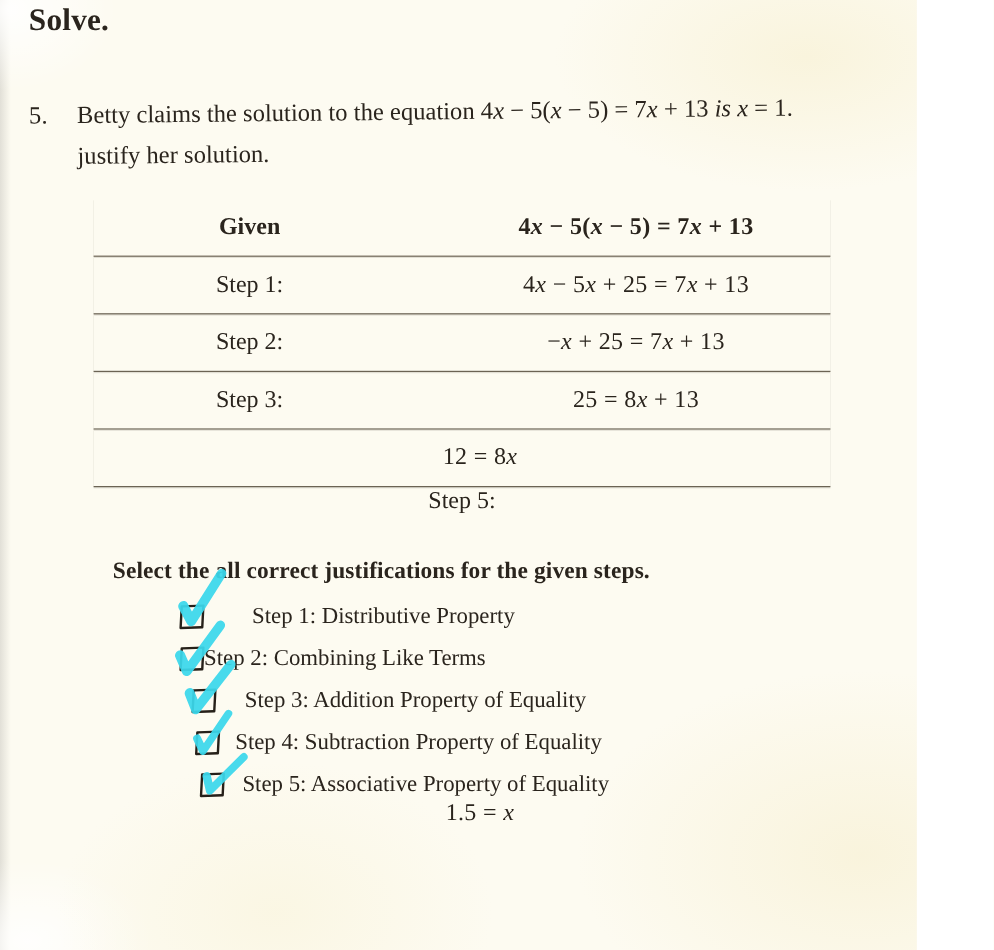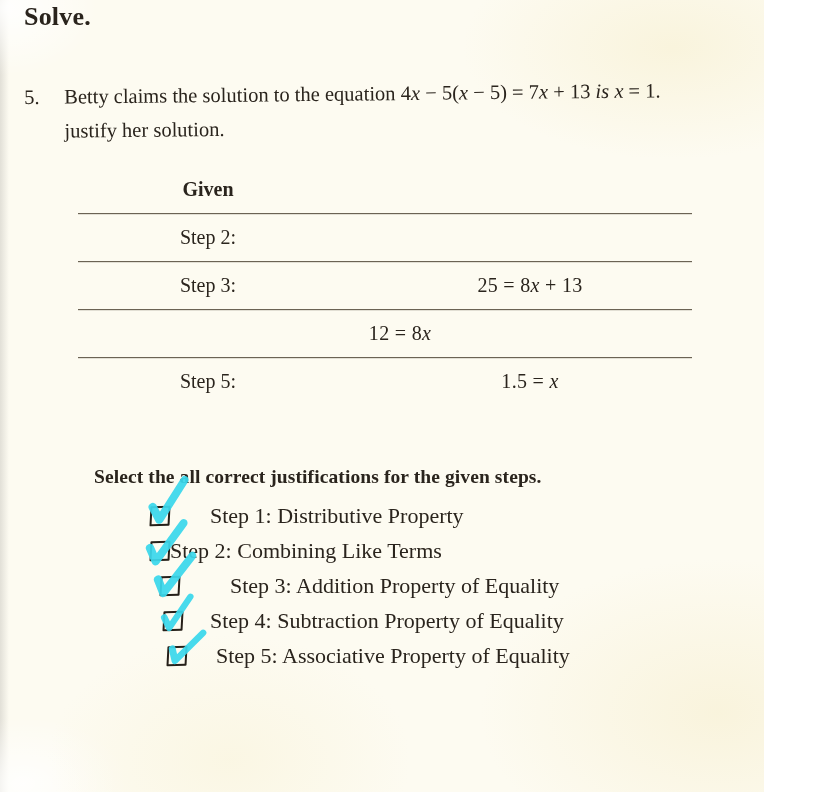--- a/index.html
+++ b/index.html
@@ -31,54 +31,54 @@
   .pnum{width:40px;flex:0 0 40px;}
   .ptext{flex:1;}
   .pline1{white-space:nowrap;}
   
   .steps-table{position:absolute;left:78px;top:166px;width:614px;font-size:20px;}
   .trow{
     height:47px;display:flex;align-items:center;
     border-bottom:1.4px solid var(--line,#6b6354);
     box-shadow:0 1px 0 rgba(107,99,84,0.18);
   }
-  .trow:last-child{border-bottom:none;box-shadow:none;}
+  .trow:last-child{border-bottom:none;box-shadow:none;flex-direction:column;}
   .trow.given{font-weight:bold;align-items:center;}
   .tlabel{width:260px;flex:0 0 260px;text-align:center;}
   .teq{flex:1;text-align:center;padding-left:30px;letter-spacing:0.3px;}
   .teq i, .pline1 i{font-style:italic;}
   
   .prompt{
     position:absolute;left:94px;top:466px;
     font-size:19.5px;font-weight:bold;letter-spacing:0.1px;
   }
   
-  .option{position:absolute;display:flex;align-items:center;font-size:22px;}
+  .option{position:absolute;display:flex;align-items:center;font-size:19px;}
   .option .checkbox{
     position:relative;display:inline-block;
     width:16px;height:16px;flex:0 0 16px;
     border:2.4px solid #262019;border-radius:1px;
     transform:skewX(-5deg) rotate(-2deg);
     background:transparent;
   }
   .check{
     position:absolute;width:40px;height:56px;
     fill:none;stroke:var(--check,#3bd8ec);stroke-width:9;
     stroke-linecap:round;stroke-linejoin:round;opacity:0.93;
   }
   .option:nth-of-type(1){left:150px;top:503px;}
   .option:nth-of-type(2){left:150px;top:538px;}
   .option:nth-of-type(3){left:160px;top:573px;}
   .option:nth-of-type(4){left:163px;top:608px;}
   .option:nth-of-type(5){left:167px;top:643px;}
   .option:nth-of-type(1) .option-label{margin-left:40px;}
   .option:nth-of-type(2) .option-label{}
-  .option:nth-of-type(3) .option-label{margin-left:50px;}
-  .option:nth-of-type(4) .option-label{margin-left:27px;}
-  .option:nth-of-type(5) .option-label{margin-left:29px;}
+  .option:nth-of-type(3) .option-label{margin-left:24px;}
+  .option:nth-of-type(4) .option-label{margin-left:13px;}
+  .option:nth-of-type(5) .option-label{margin-left:15px;}
   .option:nth-of-type(1) .check{left:-5px;top:-35px;transform:rotate(3deg);}
   .option:nth-of-type(2) .check{left:-7px;top:-28px;transform:rotate(7deg);}
   .option:nth-of-type(3) .check{left:-9px;top:-31px;transform:rotate(9deg);}
   .option:nth-of-type(4) .check{width:32px;height:42px;left:-5px;top:-21px;transform:rotate(5deg);}
   .option:nth-of-type(5) .check{width:40px;height:44px;left:-4px;top:-23px;transform:rotate(17deg);}
 </style>
 </head>
 <body>
 
 <div class="paper">
@@ -89,23 +89,29 @@
     <span class="pnum">5.</span>
     <div class="ptext">
       <div class="pline1">Betty claims the solution to the equation 4<i>x</i> − 5(<i>x</i> − 5) = 7<i>x</i> + 13 <i>is</i> <i>x</i> = 1.</div>
       <div class="pline2">justify her solution.</div>
     </div>
   </div>
 
   <div class="steps-table">
     <div class="trow given">
       <span class="tlabel">Given</span>
+      <span class="teq">4<i>x</i> − 5(<i>x</i> − 5) = 7<i>x</i> + 13</span>
+    </div>
+    <div class="trow">
+      <span class="tlabel">Step 1:</span>
+      <span class="teq">4<i>x</i> − 5<i>x</i> + 25 = 7<i>x</i> + 13</span>
     </div>
     <div class="trow">
       <span class="tlabel">Step 2:</span>
+      <span class="teq">−<i>x</i> + 25 = 7<i>x</i> + 13</span>
     </div>
     <div class="trow">
       <span class="tlabel">Step 3:</span>
       <span class="teq">25 = 8<i>x</i> + 13</span>
     </div>
     <div class="trow">
       <span class="teq">12 = 8<i>x</i></span>
     </div>
     <div class="trow">
       <span class="tlabel">Step 5:</span>

